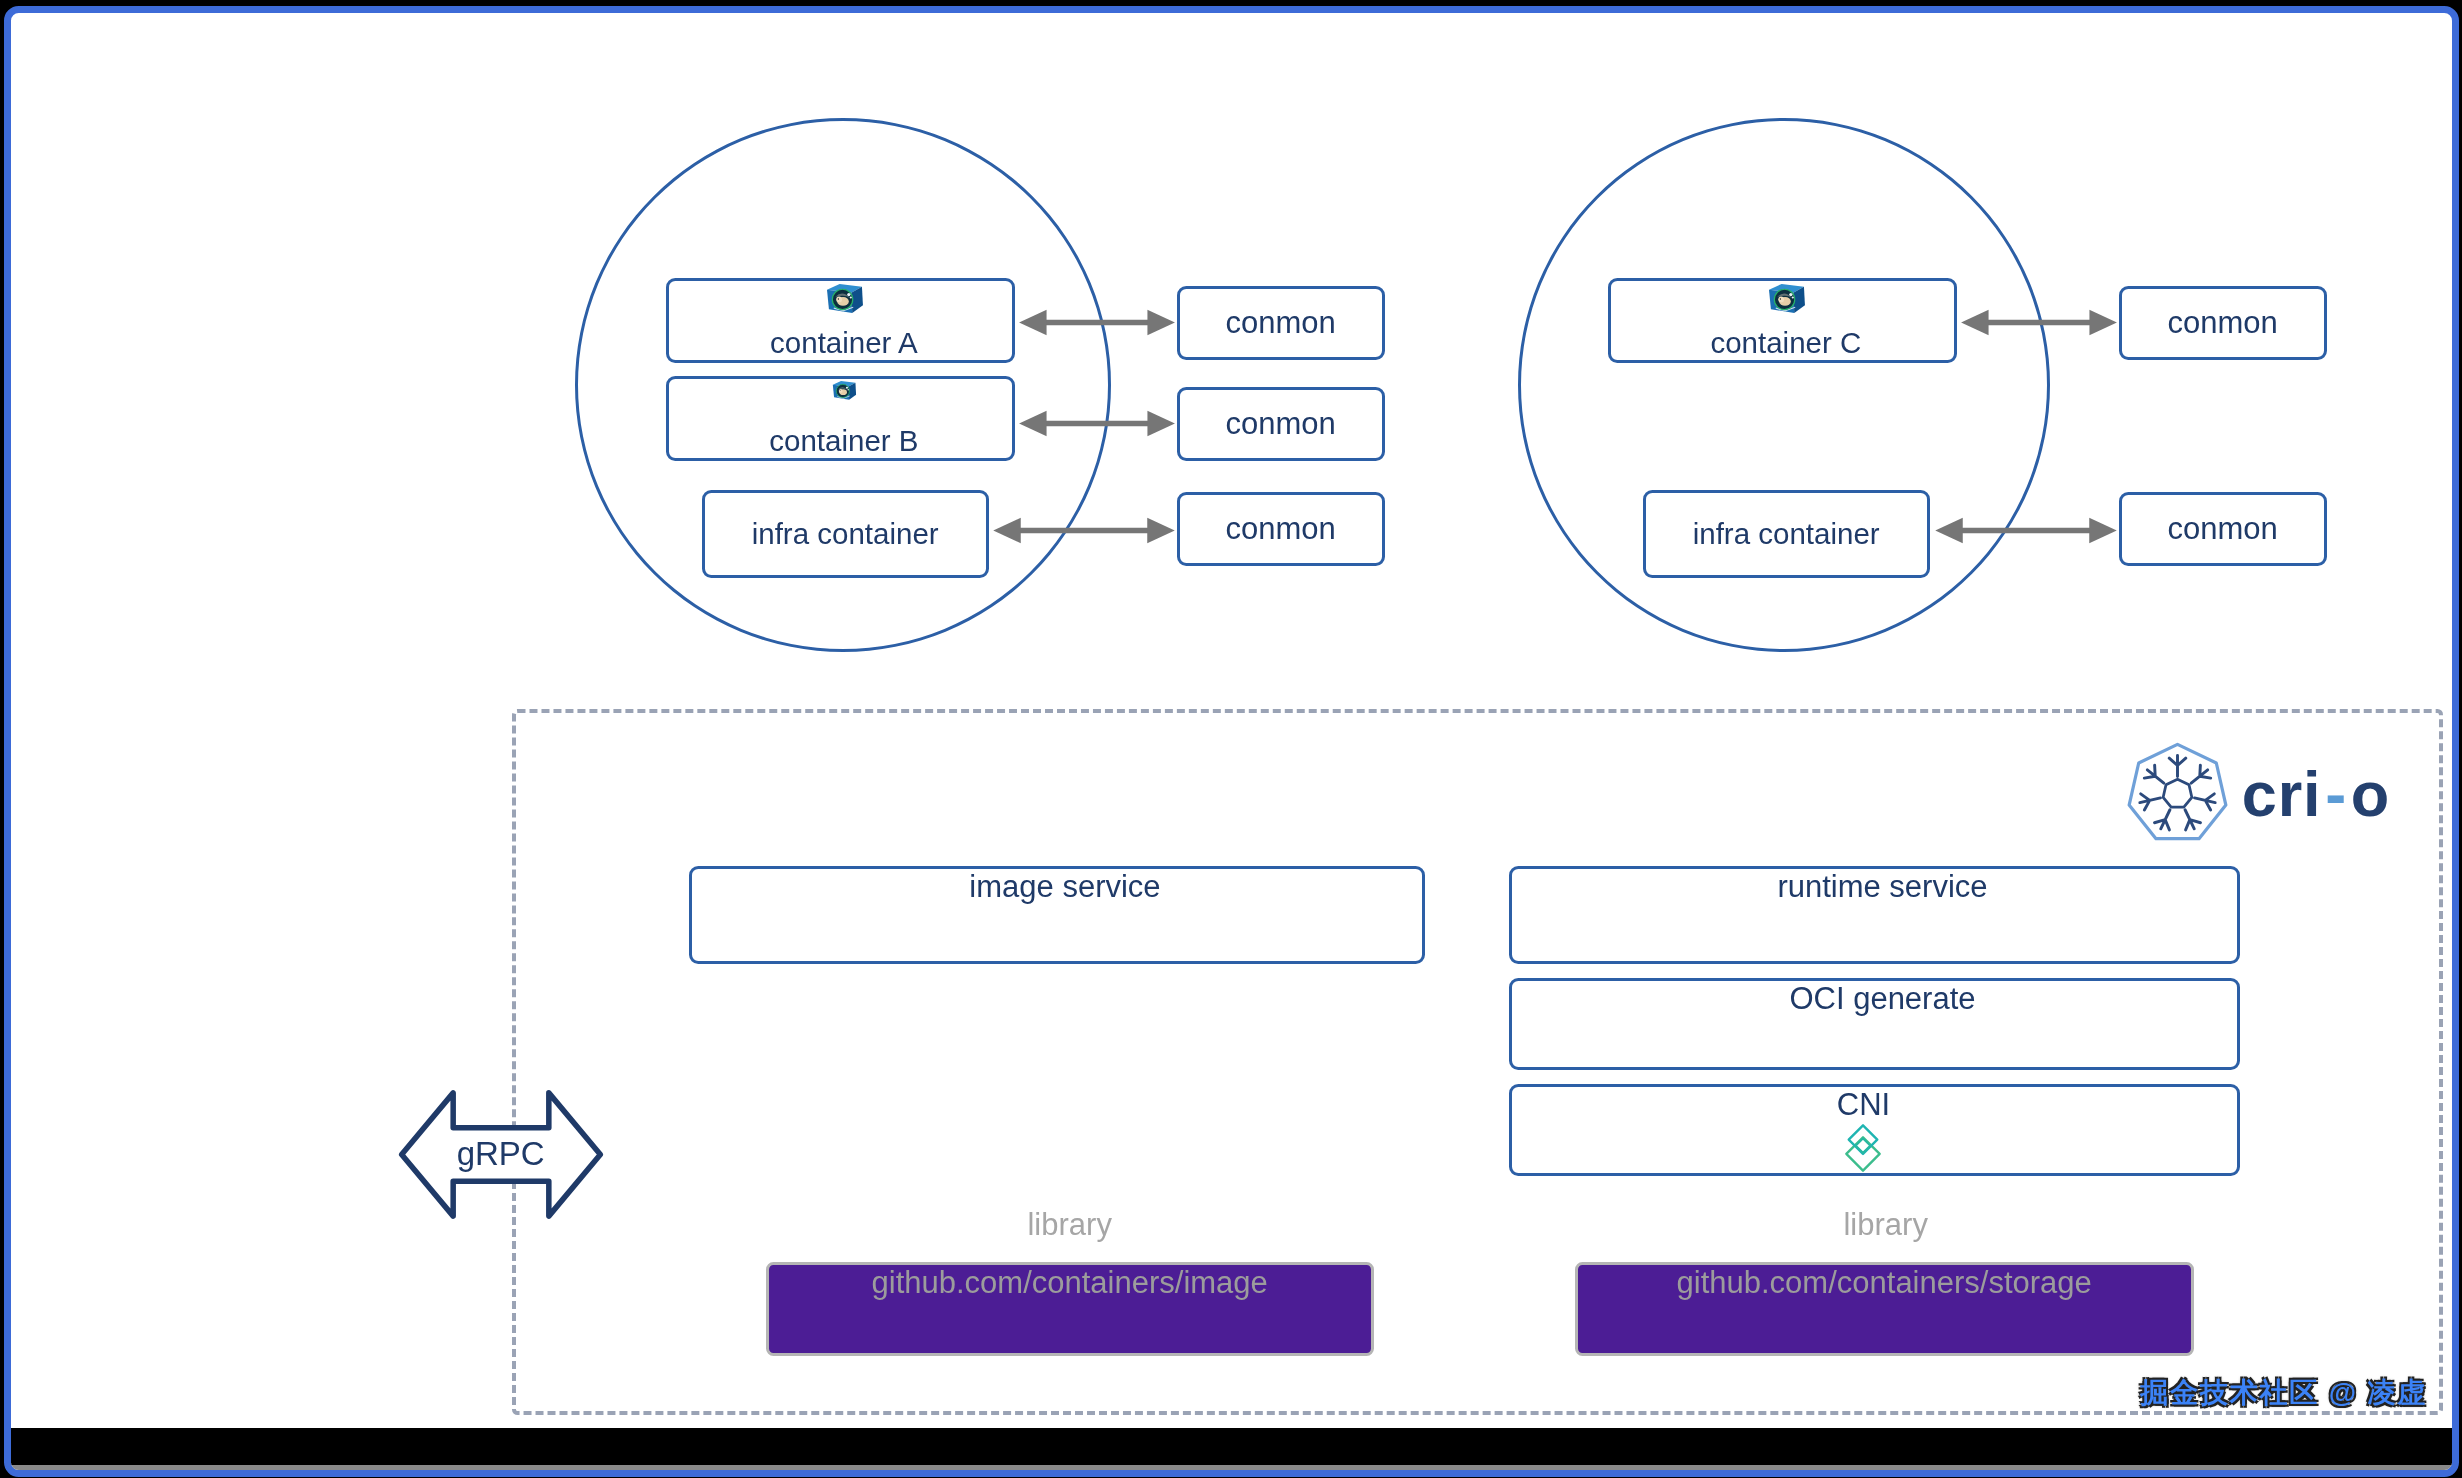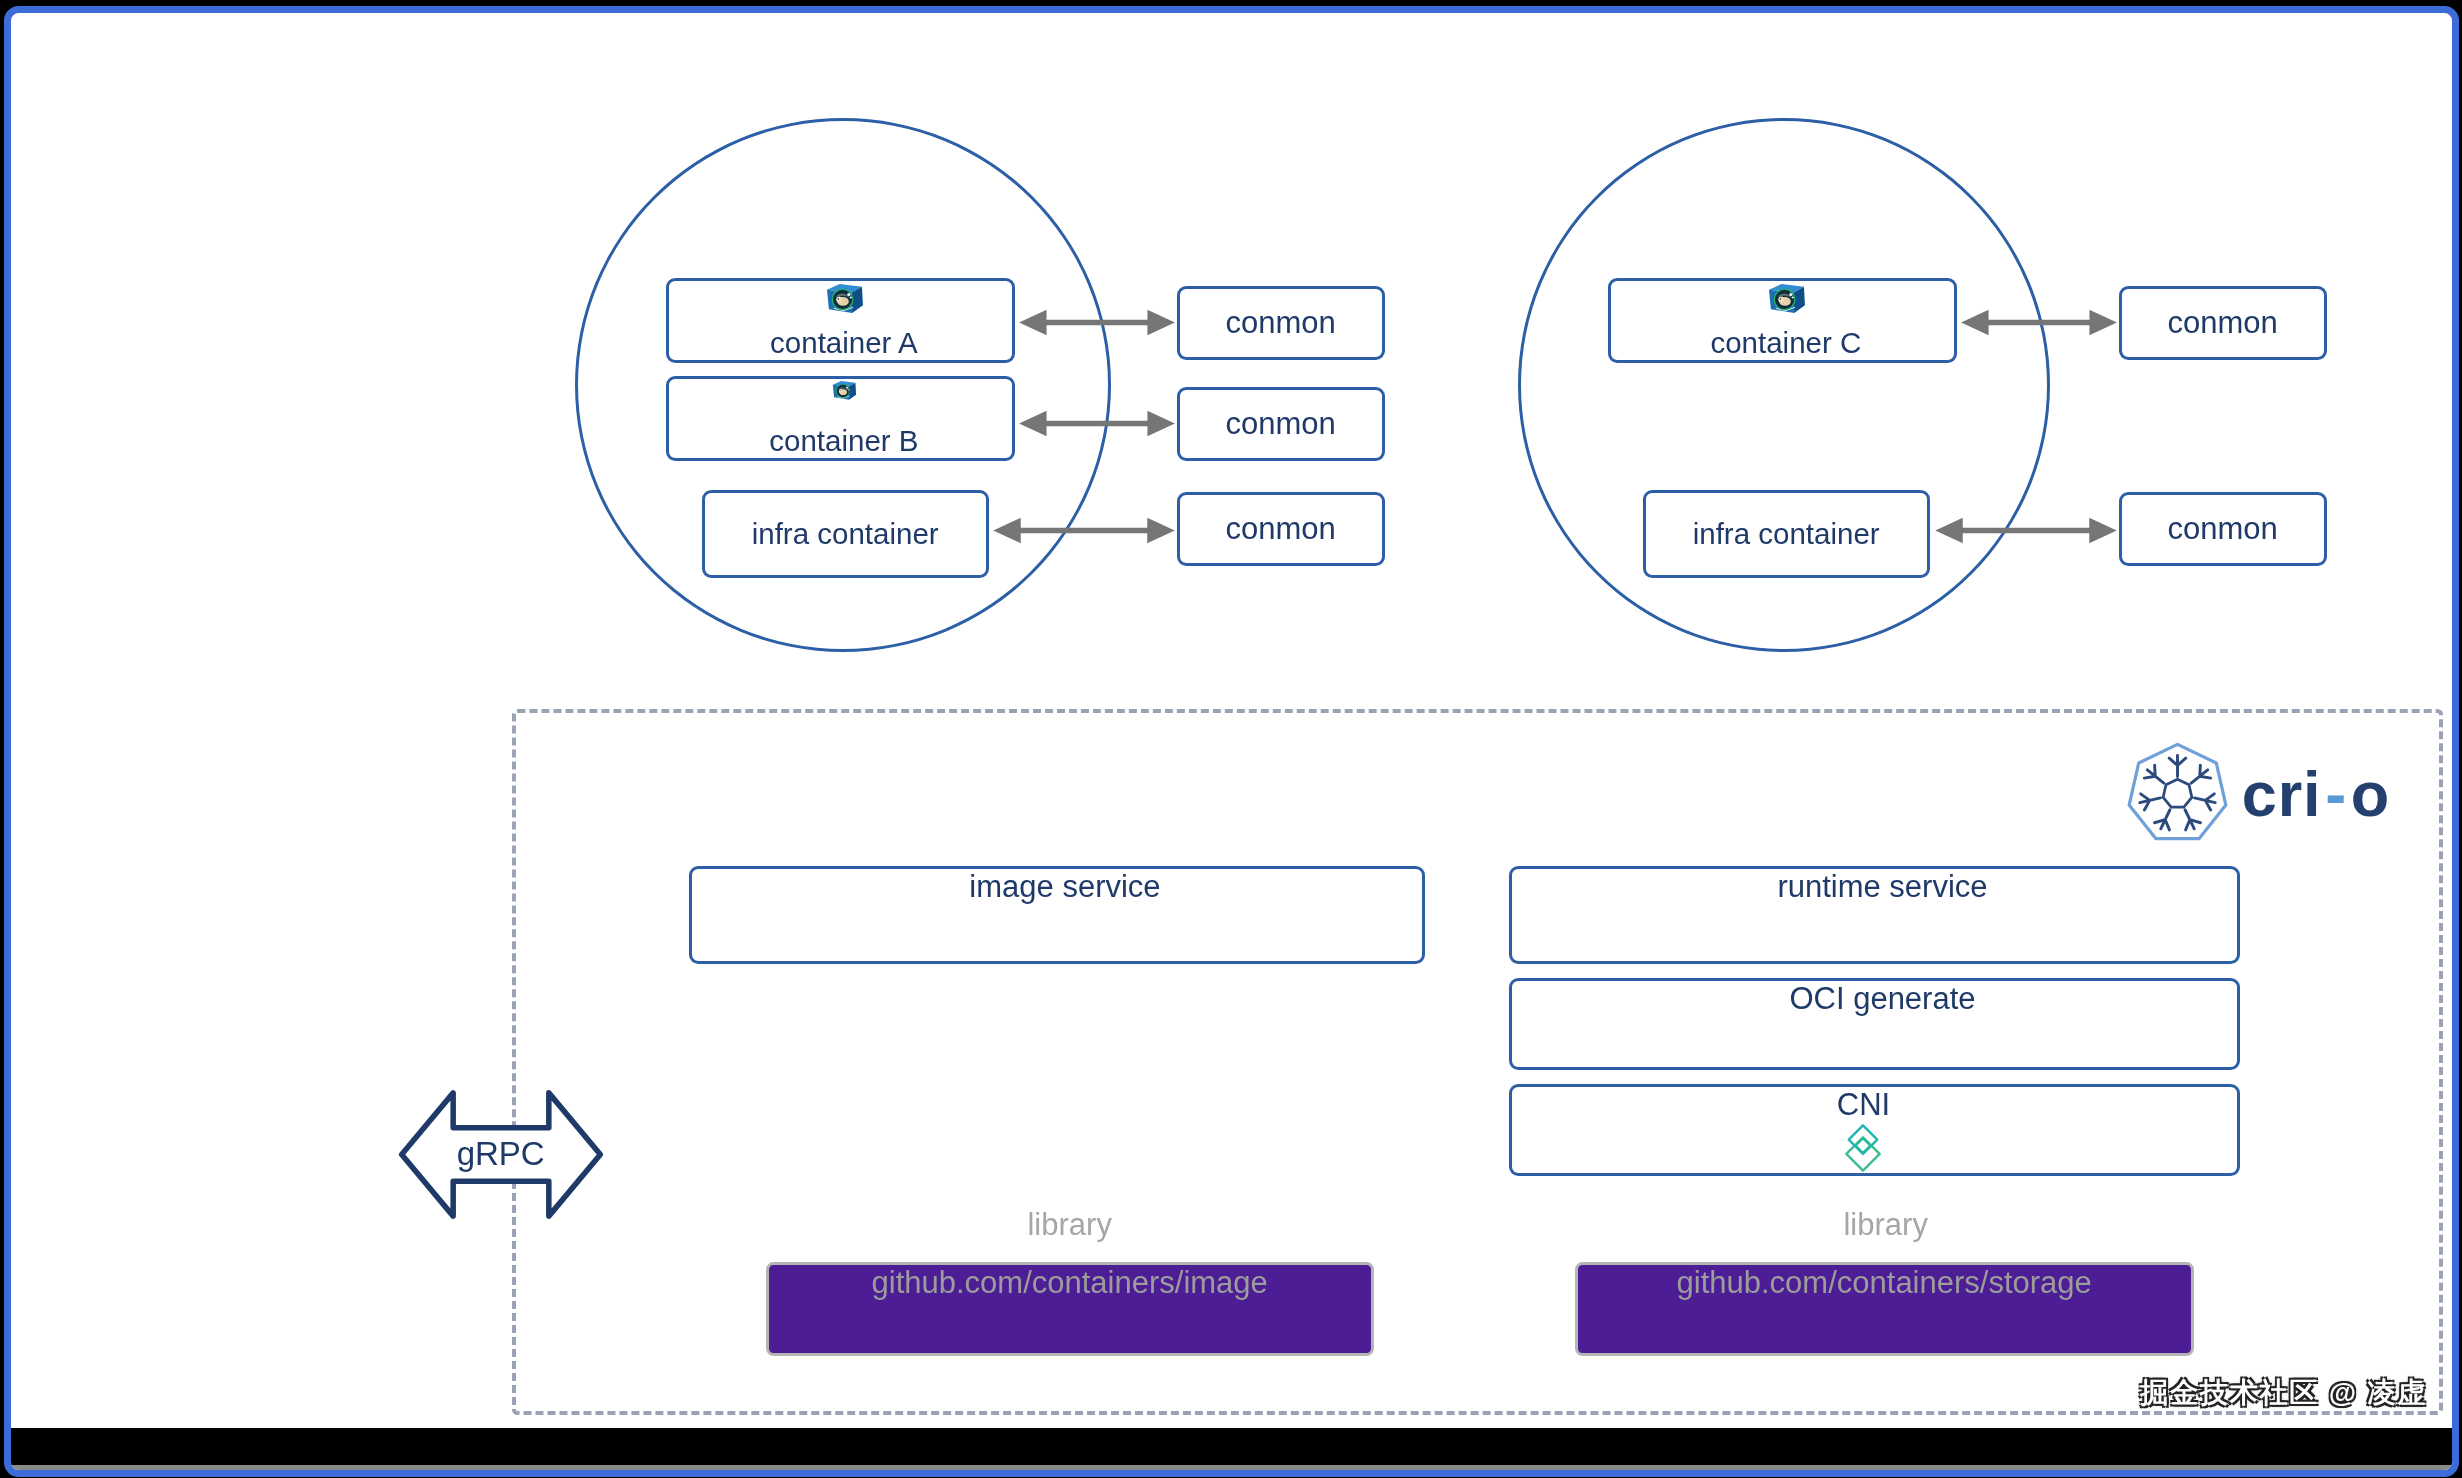--- a/index.html
+++ b/index.html
@@ -59,21 +59,21 @@
     position:absolute;left:2231px;top:730px;height:103px;
     display:flex;align-items:center;
     font-size:63px;font-weight:bold;color:#24406e;letter-spacing:0.9px;
   }
   .crio-text .dash{color:#5b9bd5;padding:0 3.7px;}
   .kubelet-label{
     position:absolute;left:16.6px;bottom:7.4px;font-size:41px;color:#1f3a68;
   }
   .watermark{
     position:absolute;right:35px;top:1374px;
-    font-size:28px;font-weight:bold;color:#ffffff;letter-spacing:1.8px;
+    font-size:28px;font-weight:bold;color:#3b82f6;letter-spacing:1.8px;
     text-shadow:1.8px 1.8px 0 #222,-1.8px -1.8px 0 #222,1.8px -1.8px 0 #222,-1.8px 1.8px 0 #222,0 0 3.7px #000;
     z-index:30;
   }
 </style>
 </head>
 <body>
 
 <div class="frame">
 
 

